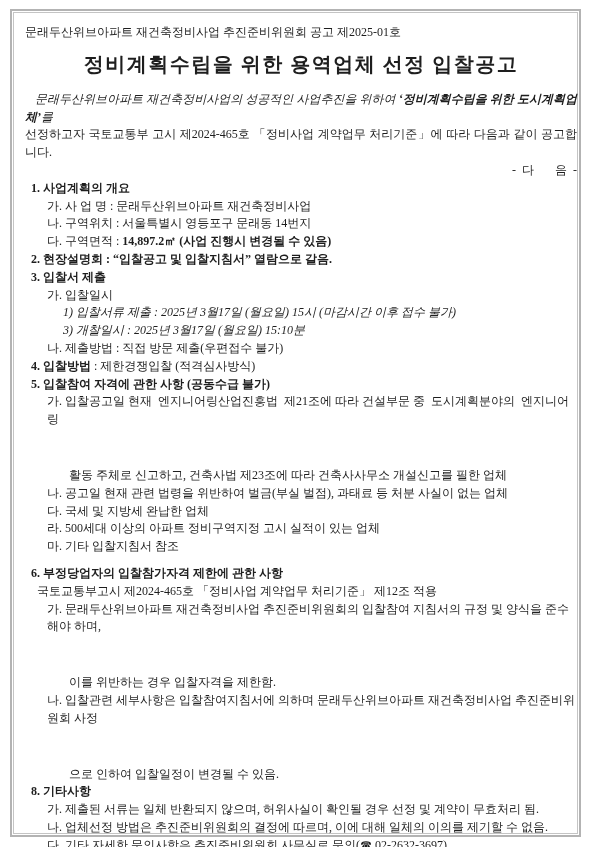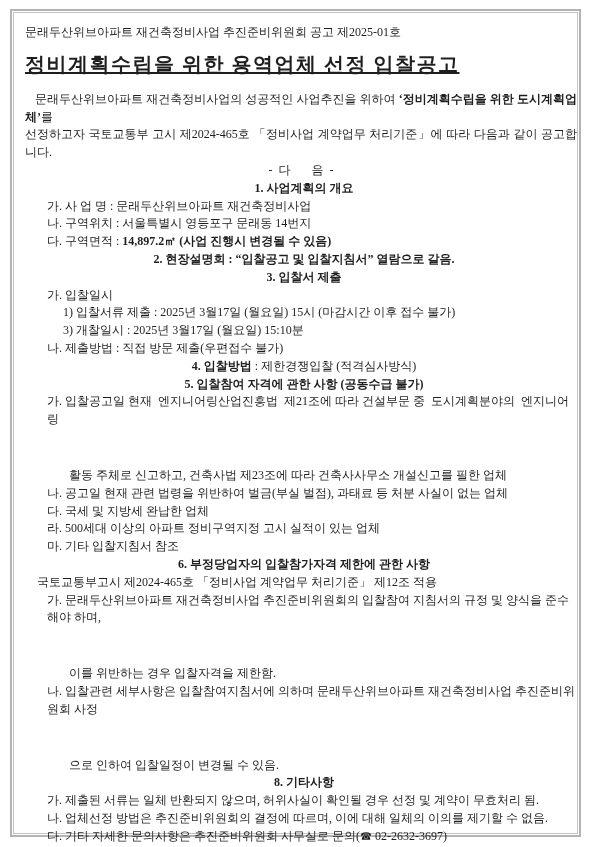--- a/index.html
+++ b/index.html
@@ -14,32 +14,32 @@
   }
   .frame-inner{
     position:absolute;left:1px;top:1px;right:1px;bottom:1px;
     border:1px solid #c4c4c4;
   }
   .content{
     position:absolute;left:25px;top:24px;width:552px;
   }
   .notice-no{font-size:10px;letter-spacing:0;white-space:pre;}
   .title{
-    font-size:20px;font-weight:bold;text-align:left;
-    letter-spacing:1.5px;margin-top:9px;white-space:pre;text-decoration:underline;
+    font-size:20px;font-weight:bold;text-align:center;
+    letter-spacing:1.5px;margin-top:9px;white-space:pre;
   }
   .intro-block{margin-top:13px;}
   .ln{font-size:12px;line-height:17.8px;white-space:pre-wrap;}
   .ln .b{font-weight:bold;}
-  .intro{text-indent:10px;text-align:justify;}
+  .intro{text-indent:10px;text-align:justify;font-style:italic;}
   .intro2{text-align:justify;}
-  .center{text-align:center;}
-  .n{padding-left:6px;text-align:center;}
+  .center{text-align:right;}
+  .n{padding-left:6px;}
   .k{padding-left:22px;}
-  .p{padding-left:38px;}
+  .p{padding-left:38px;font-style:italic;}
   .c{padding-left:44px;margin-top:38px;}
   .c2{padding-left:38px;}
   .ref{padding-left:12px;}
   .date-line{
     font-size:13px;font-weight:bold;text-align:center;
     margin-top:7px;white-space:pre;
   }
 </style>
 </head>
 <body>
@@ -66,21 +66,21 @@
       <div class="ln p"><span>3) 개찰일시 : 2025년 3월17일 (월요일) 15:10분</span></div>
       <div class="ln k"><span>나. 제출방법 : 직접 방문 제출(우편접수 불가)</span></div>
       <div class="ln n"><span class="b">4. 입찰방법</span><span> : 제한경쟁입찰 (적격심사방식)</span></div>
       <div class="ln n"><span class="b">5. 입찰참여 자격에 관한 사항 (공동수급 불가)</span></div>
       <div class="ln k"><span>가. 입찰공고일 현재  엔지니어링산업진흥법  제21조에 따라 건설부문 중  도시계획분야의  엔지니어링</span></div>
       <div class="ln c"><span>활동 주체로 신고하고, 건축사법 제23조에 따라 건축사사무소 개설신고를 필한 업체</span></div>
       <div class="ln k"><span>나. 공고일 현재 관련 법령을 위반하여 벌금(부실 벌점), 과태료 등 처분 사실이 없는 업체</span></div>
       <div class="ln k"><span>다. 국세 및 지방세 완납한 업체</span></div>
       <div class="ln k"><span>라. 500세대 이상의 아파트 정비구역지정 고시 실적이 있는 업체</span></div>
       <div class="ln k"><span>마. 기타 입찰지침서 참조</span></div>
-      <div class="ln n" style=""><span class="b">6. 부정당업자의 입찰참가자격 제한에 관한 사항</span></div>
+      <div class="ln n" style="margin-top: 9px;"><span class="b">6. 부정당업자의 입찰참가자격 제한에 관한 사항</span></div>
       <div class="ln ref"><span>국토교통부고시 제2024-465호 「정비사업 계약업무 처리기준」 제12조 적용</span></div>
       <div class="ln k"><span>가. 문래두산위브아파트 재건축정비사업 추진준비위원회의 입찰참여 지침서의 규정 및 양식을 준수해야 하며,</span></div>
       <div class="ln c"><span>이를 위반하는 경우 입찰자격을 제한함.</span></div>
       <div class="ln k"><span>나. 입찰관련 세부사항은 입찰참여지침서에 의하며 문래두산위브아파트 재건축정비사업 추진준비위원회 사정</span></div>
       <div class="ln c"><span>으로 인하여 입찰일정이 변경될 수 있음.</span></div>
       <div class="ln n"><span class="b">8. 기타사항</span></div>
       <div class="ln k"><span>가. 제출된 서류는 일체 반환되지 않으며, 허위사실이 확인될 경우 선정 및 계약이 무효처리 됨.</span></div>
       <div class="ln k"><span>나. 업체선정 방법은 추진준비위원회의 결정에 따르며, 이에 대해 일체의 이의를 제기할 수 없음.</span></div>
       <div class="ln k"><span>다. 기타 자세한 문의사항은 추진준비위원회 사무실로 문의(☎ 02-2632-3697)</span></div>
     </div>

